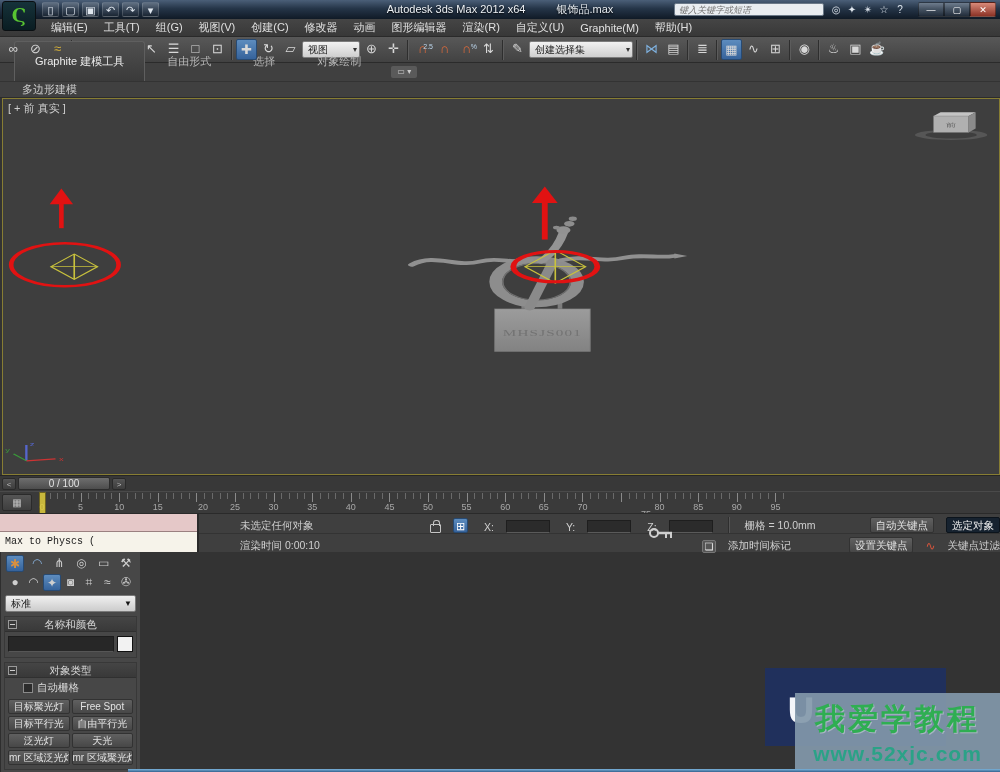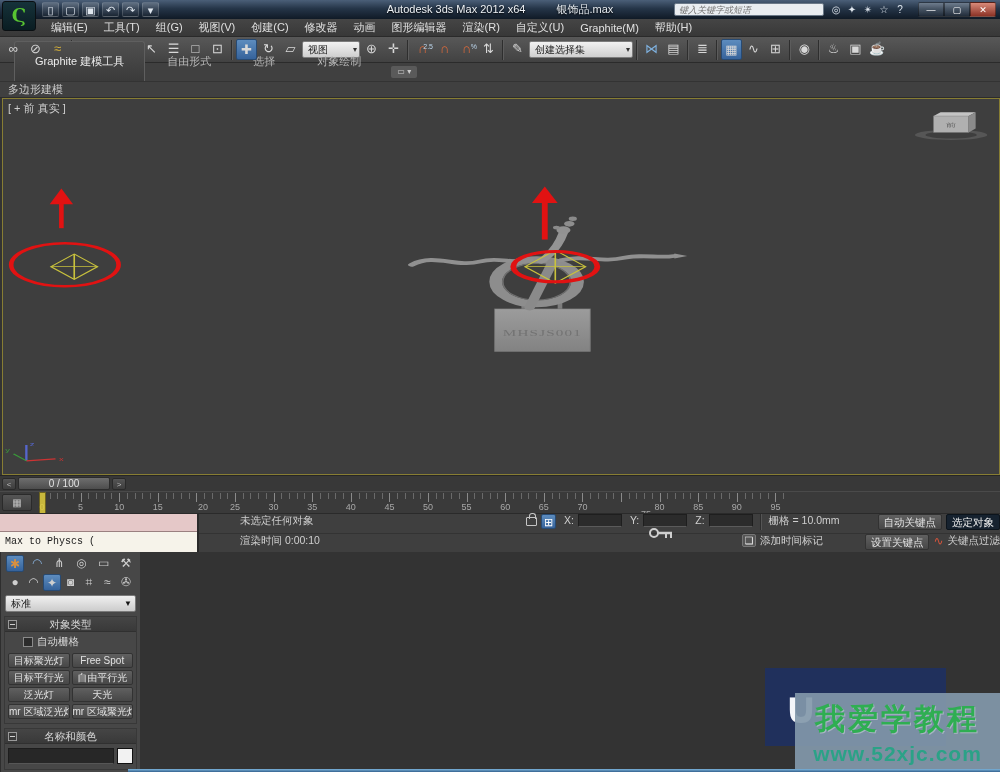--- a/index.html
+++ b/index.html
@@ -52,21 +52,21 @@
     border-radius:2px; display:inline-flex; align-items:center; padding:0 2px 0 5px; font-size:10px; white-space:nowrap; overflow:hidden;}
   .tb-select i { font-style:normal; margin-left:auto; padding-left:4px; font-size:8px; color:#333; }
   
   .ribbon-tabs { height:19px; background:#404040; display:flex; align-items:flex-end; padding-left:14px; gap:2px; border-bottom:1px solid #333;}
   .ribbon-tab { padding:12px 20px; color:#b8b8b8; font-size:11px; }
   .ribbon-tab.active { background:linear-gradient(#4f4f4f,#3a3a3a); border:1px solid #5f5f5f; border-bottom:none;
     color:#ececec; border-radius:3px 3px 0 0; }
   .ribbon-extra { width:26px; height:12px; margin-left:8px; margin-bottom:3px; background:#5a5a5a; border-radius:2px;
     color:#ccc; font-size:8px; text-align:center; line-height:12px;}
   .ribbon-sub { height:16px; background:#404040; border-bottom:1px solid #2c2c2c; display:flex; align-items:center; }
-  .ribbon-sub span { color:#cdcdcd; padding-left:8px; }
+  .ribbon-sub span { color:#cdcdcd; padding-left:22px; }
   
   .content { position:absolute; top:98px; left:0; right:0; bottom:0; display:flex; background:#333;flex-direction:column; }
   .left-col { flex:1; display:flex; flex-direction:column; min-width:0; }
   .viewport { flex:1; position:relative; margin-left:2px; background:#3e3e3e; border:1px solid #877d33; overflow:hidden;}
   .vp-label { position:absolute; left:5px; top:2px; color:#cfcfcf; font-size:11px; z-index:5;}
   .viewport svg.scene { position:absolute; inset:0; width:100%; height:100%; }
   
   .cmd-panel { width:140px; background:#474747; border-left:1px solid #2e2e2e; padding:2px 3px; }
   .cp-row { display:flex; justify-content:space-between; padding:1px 2px; }
   .cp-row span { width:18px; height:17px; line-height:17px; text-align:center; font-size:12px; color:#cfcfcf; border-radius:2px;}
@@ -95,21 +95,21 @@
     border:1px solid #2c2c2c; border-radius:2px; text-align:center; line-height:12px; color:#e2e2e2; font-size:10px;}
   .ruler { height:22px; background:#3a3a3a; border-top:1px solid #4a4a4a; position:relative; overflow:hidden;}
   .ruler-tool { position:absolute; left:2px; top:2px; width:30px; height:17px; background:linear-gradient(#555,#3e3e3e);
     border:1px solid #2a2a2a; color:#c2c2c2; text-align:center; line-height:16px; font-size:10px; border-radius:2px;}
   .tick { position:absolute; top:1px; width:1px; height:6px; background:#6a6a6a; }
   .tick.major { height:9px; background:#8a8a8a; }
   .tick-num { position:absolute; top:10px; transform:translateX(-50%); color:#a8a8a8; font-size:9px; }
   .frame-marker { position:absolute; top:0; width:7px; height:22px; background:#c7b73c; border:1px solid #6e6420; }
   
   .statusbar { height:39px; background:#3f3f3f; border-top:1px solid #2a2a2a; position:relative; font-size:10.5px;}
-  .sb-row { display:flex; align-items:flex-start; height:19px; padding-left:240px; gap:4px; }
+  .sb-row { display:flex; align-items:flex-end; height:19px; padding-left:240px; gap:12px; }
   .sb-row.r2 { height:20px; border-top:1px solid #333; }
   .listener { position:absolute; left:0; top:0; width:199px; height:100%; border-right:2px solid #2a2a2a; }
   .listener-pink { height:18px; background:#e5c8c8; border-bottom:1px solid #b49; border-bottom:1px solid #9a8080;}
   .listener-white { height:20px; background:#f6f3ea; color:#1a1a1a; font-family:"Liberation Mono",monospace;
     font-size:10px; line-height:19px; padding-left:5px; }
   .prompt { flex:1; color:#cfcfcf; white-space:nowrap; overflow:hidden;}
   .lock-icon { width:11px; height:9px; border:1px solid #c5c5c5; border-radius:1px; position:relative; margin-top:3px;}
   .lock-icon::before { content:""; position:absolute; left:2px; top:-5px; width:5px; height:5px;
     border:1px solid #c5c5c5; border-bottom:none; border-radius:3px 3px 0 0;}
   .abs-icon { width:15px; height:15px; line-height:14px; text-align:center; color:#fff; font-size:11px;
@@ -508,48 +508,48 @@
         <span class="cp-tab">✇</span>
       </div>
     <div class="cp-select">
       <span>标准</span>
         <i>▼</i>
     </div>
 
     <div class="rollout">
       <div class="rollout-hd">
         <span class="collapse-box"></span>
+        <span>名称和颜色</span>
+      </div>
+      <div class="nc-body">
+        <span class="nc-field"></span>
+        <span class="nc-swatch"></span>
+      </div>
+    </div>
+
+    <div class="rollout">
+      <div class="rollout-hd">
+        <span class="collapse-box"></span>
         <span>对象类型</span>
       </div>
       <div class="cp-check-row">
         <span class="checkbox"></span>
         <span>自动栅格</span>
       </div>
       <div class="cp-btn-grid">
           <span class="cp-btn">目标聚光灯</span>
           <span class="cp-btn">Free Spot</span>
           <span class="cp-btn">目标平行光</span>
           <span class="cp-btn">自由平行光</span>
           <span class="cp-btn">泛光灯</span>
           <span class="cp-btn">天光</span>
           <span class="cp-btn">mr 区域泛光灯</span>
           <span class="cp-btn">mr 区域聚光灯</span>
         </div>
     </div>
-
-    <div class="rollout">
-      <div class="rollout-hd">
-        <span class="collapse-box"></span>
-        <span>名称和颜色</span>
-      </div>
-      <div class="nc-body">
-        <span class="nc-field"></span>
-        <span class="nc-swatch"></span>
-      </div>
-    </div>
   </div>
 </div>
 
 <div class="wm-navy">
   <span class="wm-logo">∪</span>
 </div>
 <div class="wm-overlay">
   <span class="wm-title">我爱学教程</span>
   <span class="wm-url">www.52xjc.com</span>
 </div>

